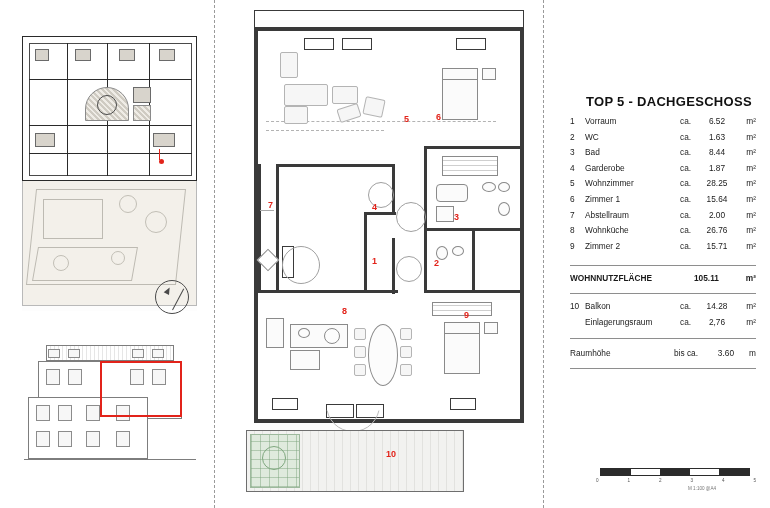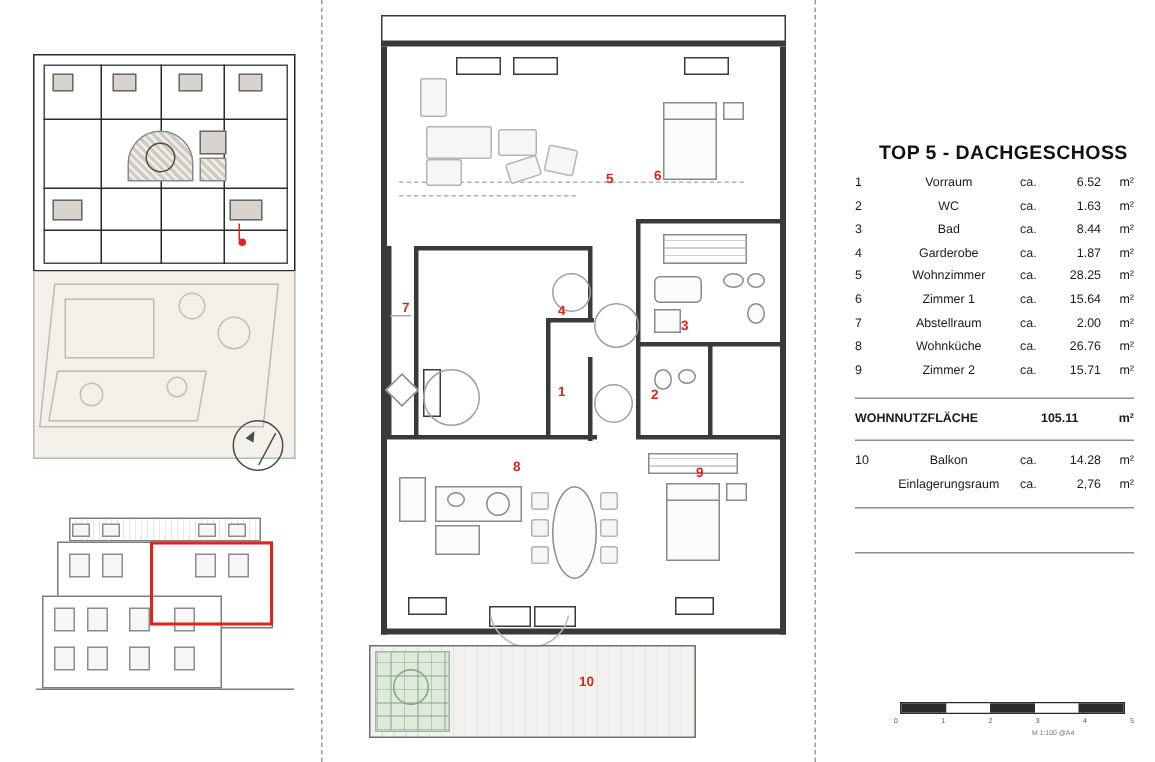--- a/index.html
+++ b/index.html
@@ -274,23 +274,23 @@
     width: 186px;
   }
   .row {
     display: flex;
     align-items: baseline;
     height: 15.6px;
     font-size: 8.3px;
     color: #1a1a1a;
   }
   .row .c-no   { width: 15px; }
-  .row .c-name { flex: 1; text-align: center; }
+  .row .c-name { flex: 1; }
   .row .c-ca   { width: 20px; text-align: left; color: #2a2a2a; }
-  .row .c-val  { width: 34px; text-align: right; }
+  .row .c-val  { width: 34px; text-align: center; }
   .row .c-unit { width: 22px; text-align: right; }
 
   .hline {
     position: absolute;
     left: 0;
     width: 186px;
     border-top: 1px solid #8e8e8e;
     height: 0;
   }
   .l1 { top: 265px; }
@@ -640,20 +640,26 @@
       <span class="c-no"></span>
       <span class="c-name">Einlagerungsraum</span>
       <span class="c-ca">ca.</span>
       <span class="c-val">2,76</span>
       <span class="c-unit">m²</span>
     </div>
   </div>
 
   <div class="hline l3"></div>
 
+  <div class="height-row">
+    <span class="c-name">Raumhöhe</span>
+    <span class="c-ca">bis  ca.</span>
+    <span class="c-val">3.60</span>
+    <span class="c-unit">m</span>
+  </div>
 
   <div class="hline l4"></div>
 
   <div class="scalebar">
     <div class="b-dark"></div>
     <div class="b-light"></div>
     <div class="b-dark"></div>
     <div class="b-light"></div>
     <div class="b-dark"></div>
   </div>

